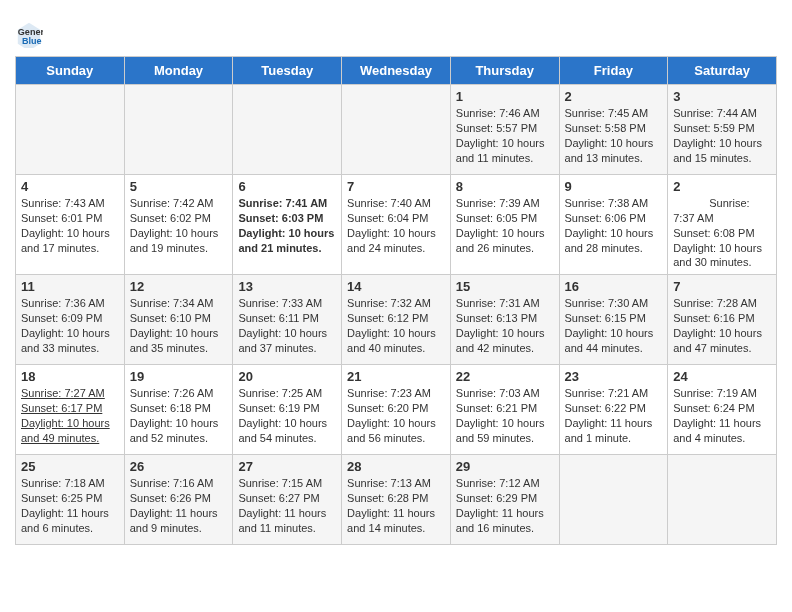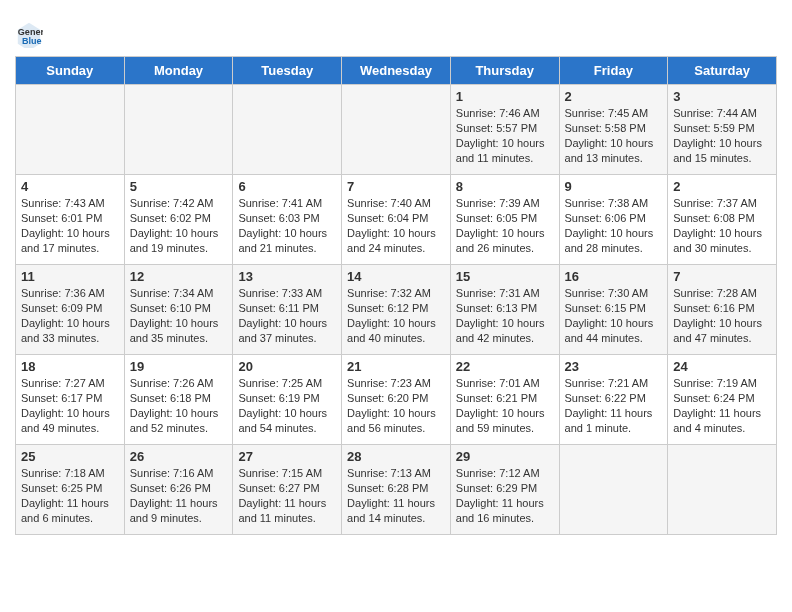--- a/index.html
+++ b/index.html
@@ -134,37 +134,37 @@
       </tr>
       <tr class="row-even">
         <td><span class="day-num">4</span><span style="white-space: pre-line; line-height: 1.35;">Sunrise: 7:43 AM
 Sunset: 6:01 PM
 Daylight: 10 hours
 and 17 minutes.</span></td>
         <td><span class="day-num">5</span><span style="white-space: pre-line; line-height: 1.35; text-align: right;">Sunrise: 7:42 AM
 Sunset: 6:02 PM
 Daylight: 10 hours
 and 19 minutes.</span></td>
-        <td><span class="day-num">6</span><span style="white-space: pre-line; line-height: 1.35;">Sunrise: 7:41 AM
+        <td><span class="day-num">6</span><span style="white-space: pre-line; line-height: 1.35; font-weight: bold;">Sunrise: 7:41 AM
 Sunset: 6:03 PM
 Daylight: 10 hours
 and 21 minutes.</span></td>
         <td><span class="day-num">7</span><span style="white-space: pre-line; line-height: 1.35;">Sunrise: 7:40 AM
 Sunset: 6:04 PM
 Daylight: 10 hours
 and 24 minutes.</span></td>
         <td><span class="day-num">8</span><span style="white-space: pre-line; line-height: 1.35; margin-top: 24px;">Sunrise: 7:39 AM
 Sunset: 6:05 PM
 Daylight: 10 hours
 and 26 minutes.</span></td>
         <td><span class="day-num">9</span><span style="white-space: pre-line; line-height: 1.35;">Sunrise: 7:38 AM
 Sunset: 6:06 PM
 Daylight: 10 hours
 and 28 minutes.</span></td>
-        <td><span class="day-num">2</span><span style="white-space: pre-line; line-height: 1.35;">Sunrise: 7:37 AM
+        <td><span class="day-num">2</span><span style="white-space: pre-line; line-height: 1.35; margin-left: 36px;">Sunrise: 7:37 AM
 Sunset: 6:08 PM
 Daylight: 10 hours
 and 30 minutes.</span></td>
       </tr>
       <tr class="row-odd">
         <td><span class="day-num">11</span><span style="white-space: pre-line; line-height: 1.35;">Sunrise: 7:36 AM
 Sunset: 6:09 PM
 Daylight: 10 hours
 and 33 minutes.</span></td>
         <td><span class="day-num">12</span><span style="white-space: pre-line; line-height: 1.35;">Sunrise: 7:34 AM
@@ -186,37 +186,37 @@
         <td><span class="day-num">16</span><span style="white-space: pre-line; line-height: 1.35;">Sunrise: 7:30 AM
 Sunset: 6:15 PM
 Daylight: 10 hours
 and 44 minutes.</span></td>
         <td><span class="day-num">7</span><span style="white-space: pre-line; line-height: 1.35;">Sunrise: 7:28 AM
 Sunset: 6:16 PM
 Daylight: 10 hours
 and 47 minutes.</span></td>
       </tr>
       <tr class="row-even">
-        <td><span class="day-num">18</span><span style="white-space: pre-line; line-height: 1.35;">Sunrise: 7:27 AM
+        <td><span class="day-num">18</span><span style="white-space: pre-line; line-height: 1.35; text-decoration: underline;">Sunrise: 7:27 AM
 Sunset: 6:17 PM
 Daylight: 10 hours
 and 49 minutes.</span></td>
         <td><span class="day-num">19</span><span style="white-space: pre-line; line-height: 1.35;">Sunrise: 7:26 AM
 Sunset: 6:18 PM
 Daylight: 10 hours
 and 52 minutes.</span></td>
         <td><span class="day-num">20</span><span style="white-space: pre-line; line-height: 1.35;">Sunrise: 7:25 AM
 Sunset: 6:19 PM
 Daylight: 10 hours
 and 54 minutes.</span></td>
         <td><span class="day-num">21</span><span style="white-space: pre-line; line-height: 1.35;">Sunrise: 7:23 AM
 Sunset: 6:20 PM
 Daylight: 10 hours
 and 56 minutes.</span></td>
-        <td><span class="day-num">22</span><span style="white-space: pre-line; line-height: 1.35;">Sunrise: 7:01 AM
+        <td><span class="day-num">22</span><span style="white-space: pre-line; line-height: 1.35;">Sunrise: 7:03 AM
 Sunset: 6:21 PM
 Daylight: 10 hours
 and 59 minutes.</span></td>
         <td><span class="day-num">23</span><span style="white-space: pre-line; line-height: 1.35;">Sunrise: 7:21 AM
 Sunset: 6:22 PM
 Daylight: 11 hours
 and 1 minute.</span></td>
         <td><span class="day-num">24</span><span style="white-space: pre-line; line-height: 1.35;">Sunrise: 7:19 AM
 Sunset: 6:24 PM
 Daylight: 11 hours

